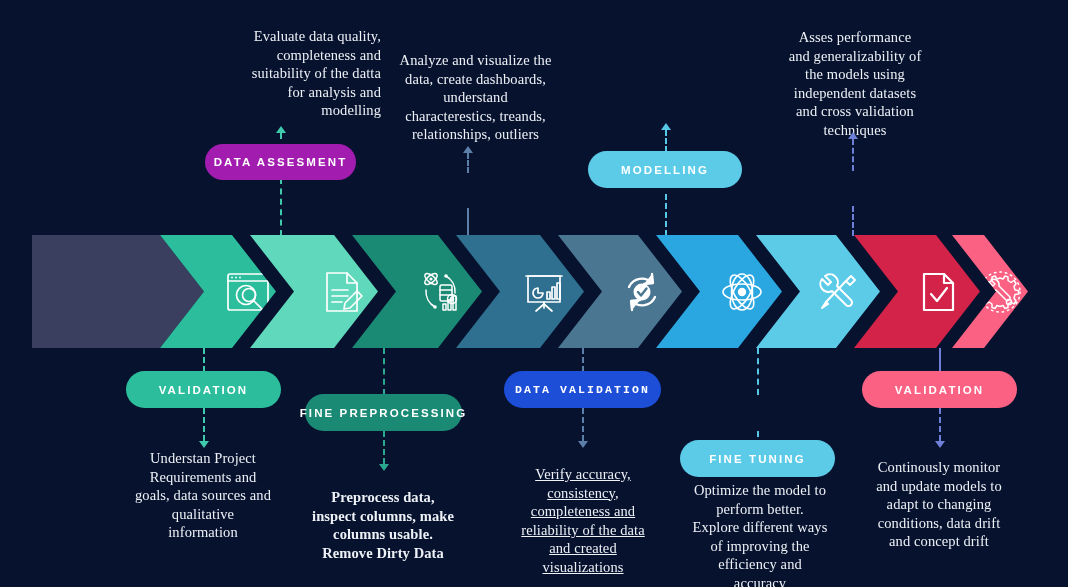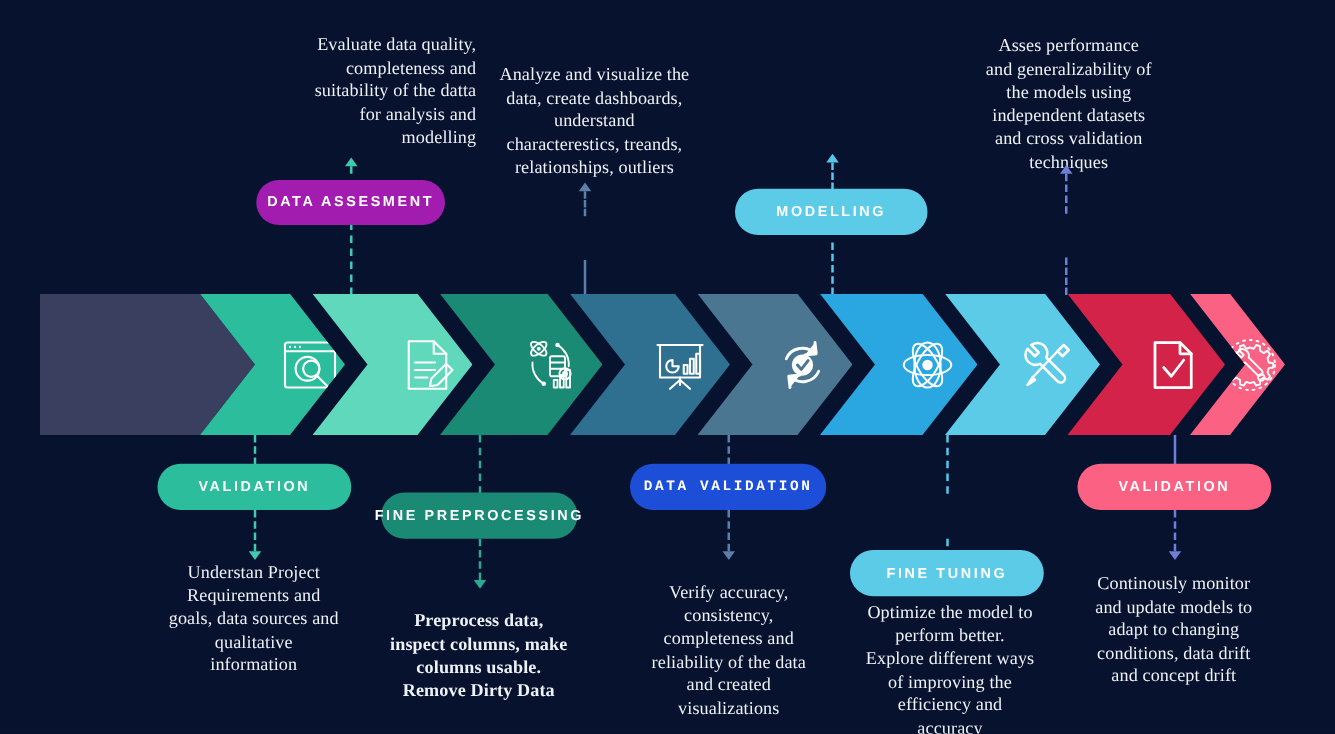--- a/index.html
+++ b/index.html
@@ -314,21 +314,21 @@
 Requirements and
 goals, data sources and
 qualitative
 information</div>
 
   <div class="desc" style="left:295px; top:488px; width:176px;font-weight:bold;">Preprocess data,
 inspect columns, make
 columns usable.
 Remove Dirty Data</div>
 
-  <div class="desc" style="left:498px; top:465px; width:170px;">Verify accuracy,
+  <div class="desc" style="left:498px; top:465px; width:170px;text-decoration:underline;">Verify accuracy,
 consistency,
 completeness and
 reliability of the data
 and created
 visualizations</div>
 
   <div class="desc" style="left:675px; top:481px; width:170px;">Optimize the model to
 perform better.
 Explore different ways
 of improving the

